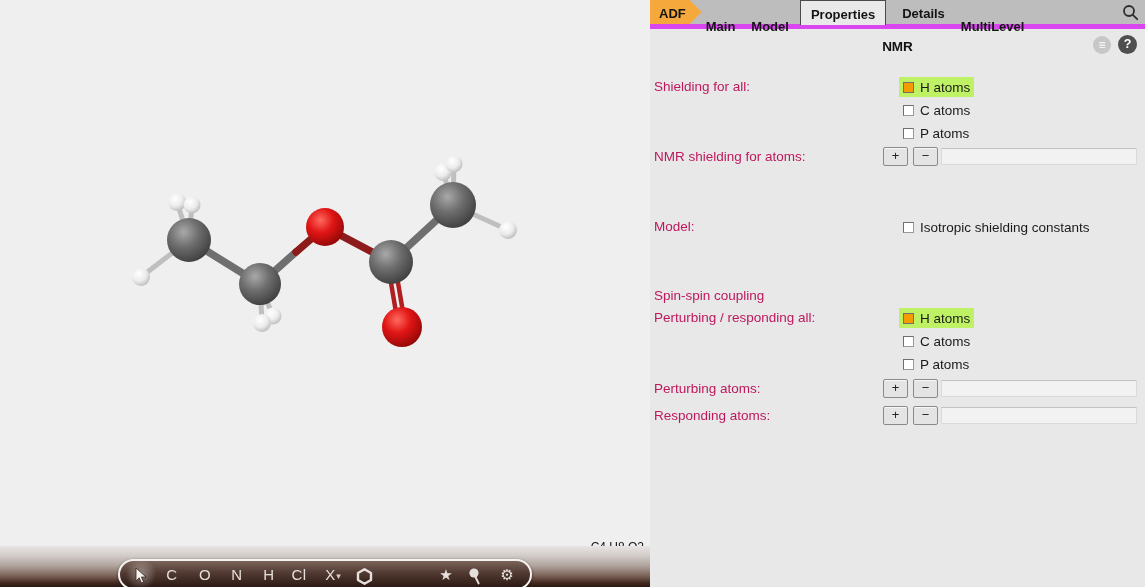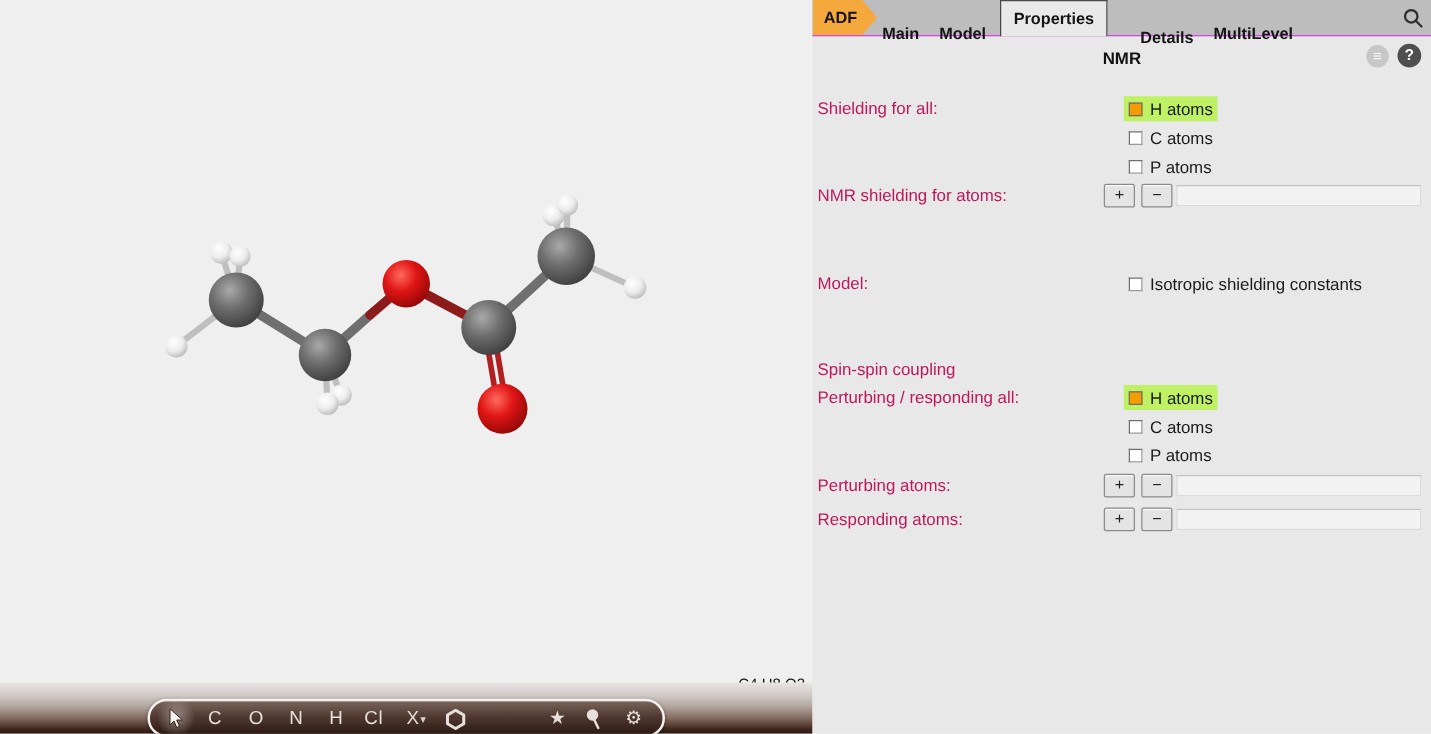--- a/index.html
+++ b/index.html
@@ -25,28 +25,28 @@
     text-align:center; color:#e6dfdb; font-size:15px; cursor:pointer; }
   .pitem svg { vertical-align:middle; }
   .pel { letter-spacing:.5px; }
   .caret { font-size:9px; vertical-align:1px; margin-left:1px; color:#d8d0cc; }
 
   
   #right { position:absolute; left:650px; top:0; width:495px; height:587px; background:#e8e8e8; }
 
   
   #tabbar { position:absolute; left:0; top:0; width:495px; height:29px;
-    background:#bdbdbd; border-bottom:1px solid #d946ef; display:flex; align-items:stretch; }
+    background:#bdbdbd; border-bottom:5px solid #d946ef; display:flex; align-items:stretch; }
   .tab { font-weight:bold; font-size:13px; color:#141414; line-height:28px; cursor:pointer; }
   #tab-adf { background:#f5a93c; padding:0 16px 0 9px; margin-right:-4px;
     clip-path:polygon(0 0, calc(100% - 12px) 0, 100% 50%, calc(100% - 12px) 100%, 0 100%); }
   .tab-plain { padding:13px 8px; }
   #tab-properties { background:#e9e9e9; border:1px solid #4a4a4a; border-bottom:none;
     padding:0 10px; margin-bottom:-1px; margin-left:3px; }
-  #tab-details { padding:16px 8px; margin-left:18px; }
+  #tab-details { padding:0 8px; margin-left:8px; }
   #tabbar-spacer { flex:1; }
   #search-btn { width:30px; display:flex; align-items:center; justify-content:center; cursor:pointer; }
 
   
   .ptitle { position:absolute; left:0; top:39px; width:495px; text-align:center;
     font-weight:bold; font-size:13.5px; color:#111; }
   .circle-btn { position:absolute; border-radius:50%; text-align:center; cursor:pointer; }
   #menu-btn { left:443px; top:36px; width:18px; height:18px; background:#c7c7c7;
     color:#fff; font-size:12px; line-height:18px; }
   #help-btn { left:468px; top:35px; width:19px; height:19px; background:#4f4f4f;

